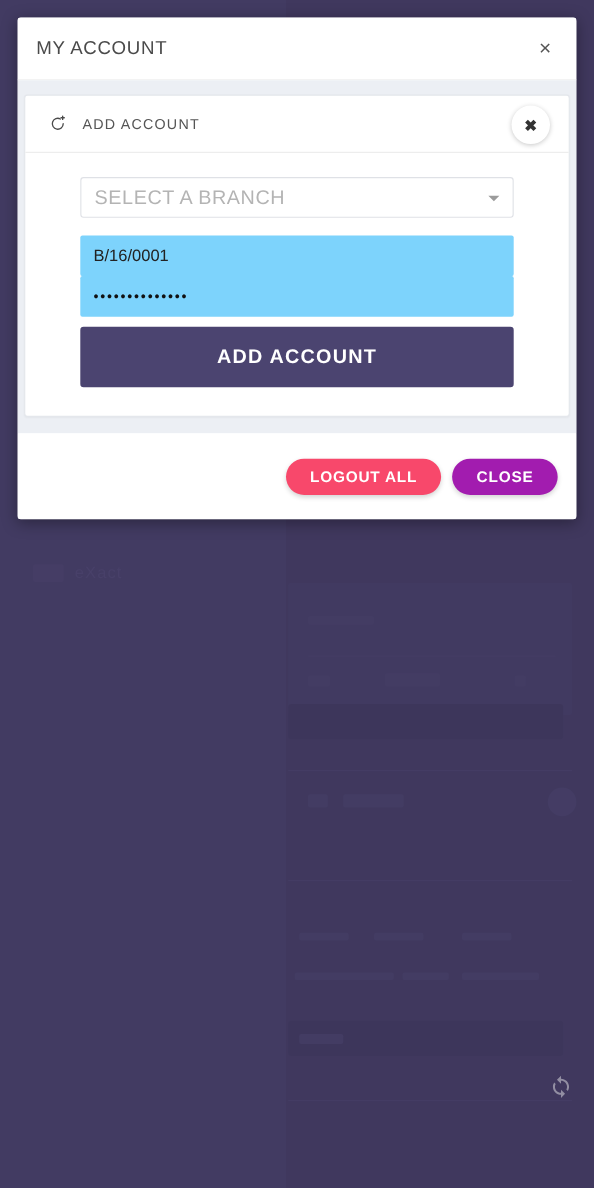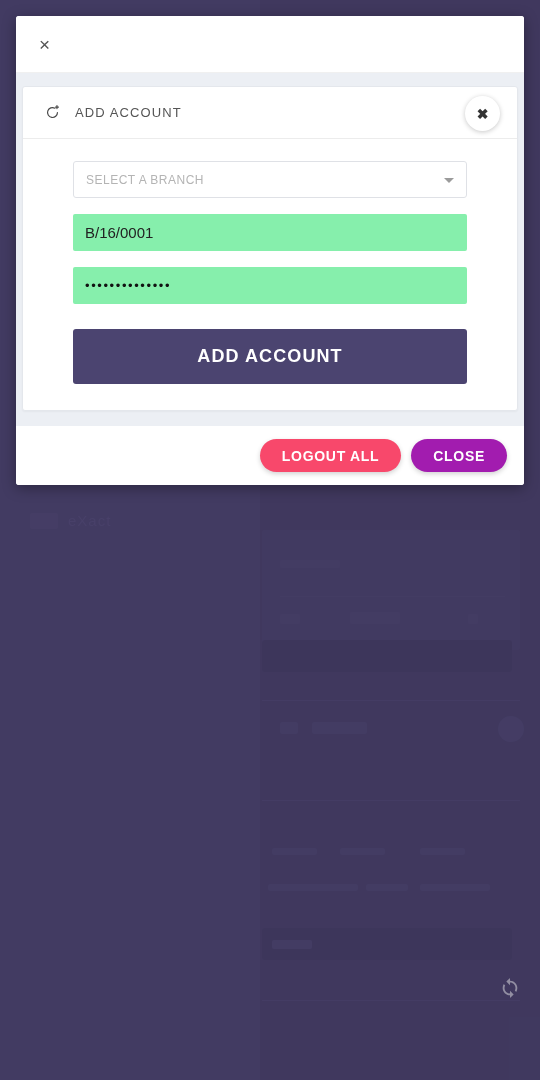--- a/index.html
+++ b/index.html
@@ -209,43 +209,42 @@
     border: 1px solid #dfe1e6;
     border-radius: 3px;
     background: #fff;
     display: flex;
     align-items: center;
     padding: 0 30px 0 12px;
     margin-bottom: 16px;
     cursor: pointer;
   }
   .field-select-text {
-    font-size: 12px;
+    font-size: 18px;
     letter-spacing: .5px;
     color: #b4b4b4;
   }
   .caret {
     position: absolute;
     right: 12px; top: 50%;
     margin-top: -2px;
     width: 0; height: 0;
     border-left: 5px solid transparent;
     border-right: 5px solid transparent;
     border-top: 5px solid #9b9b9b;
   }
 
   .field-text {
     height: 37px;
-    background: #86efac;
+    background: #7dd3fc;
     border: none;
     border-radius: 2px;
     display: flex;
     align-items: center;
     padding: 0 12px;
-    margin-bottom: 16px;
     font-size: 15px;
     color: #222;
     cursor: text;
   }
   .field-password {
     letter-spacing: 1.6px;
     font-size: 13px;
     color: #111;
   }
 
@@ -259,21 +258,21 @@
     font-size: 18px;
     font-weight: bold;
     letter-spacing: 1.1px;
     cursor: pointer;
     margin-top: 9px;
     font-family: "Liberation Sans", sans-serif;
   }
 
   .modal-footer {
     background: #fff;
-    height: 59px;
+    height: 78px;
     display: flex;
     align-items: center;
     justify-content: flex-end;
     padding: 0 17px;
     gap: 10px;
   }
   .pill {
     border: none;
     border-radius: 18px;
     height: 33px;
@@ -337,20 +336,21 @@
       <path fill="#ffffff" d="M12 4V1L8 5l4 4V6c3.31 0 6 2.69 6 6 0 1.01-.25 1.97-.7 2.8l1.46 1.46A7.93 7.93 0 0 0 20 12c0-4.42-3.58-8-8-8zm0 14c-3.31 0-6-2.69-6-6 0-1.01.25-1.97.7-2.8L5.24 7.74A7.93 7.93 0 0 0 4 12c0 4.42 3.58 8 8 8v3l4-4-4-4v3z"></path>
     </svg>
   </div>
 </div>
 
 <div id="modal-scrim"></div>
 
 <div id="account-modal">
 
   <div class="modal-header">
+    <div class="modal-title">MY ACCOUNT</div>
     <div class="modal-close-x">×</div>
   </div>
 
   <div class="modal-body">
     <div class="inner-card">
 
       <div class="card-head">
         <span class="card-head-icon">
           <svg viewBox="0 0 24 24" aria-hidden="true">
             <path fill="none" stroke="#4a4a4a" stroke-width="1.7" stroke-linecap="round" d="M19 12a7 7 0 1 1-3.6-6.1"></path>

